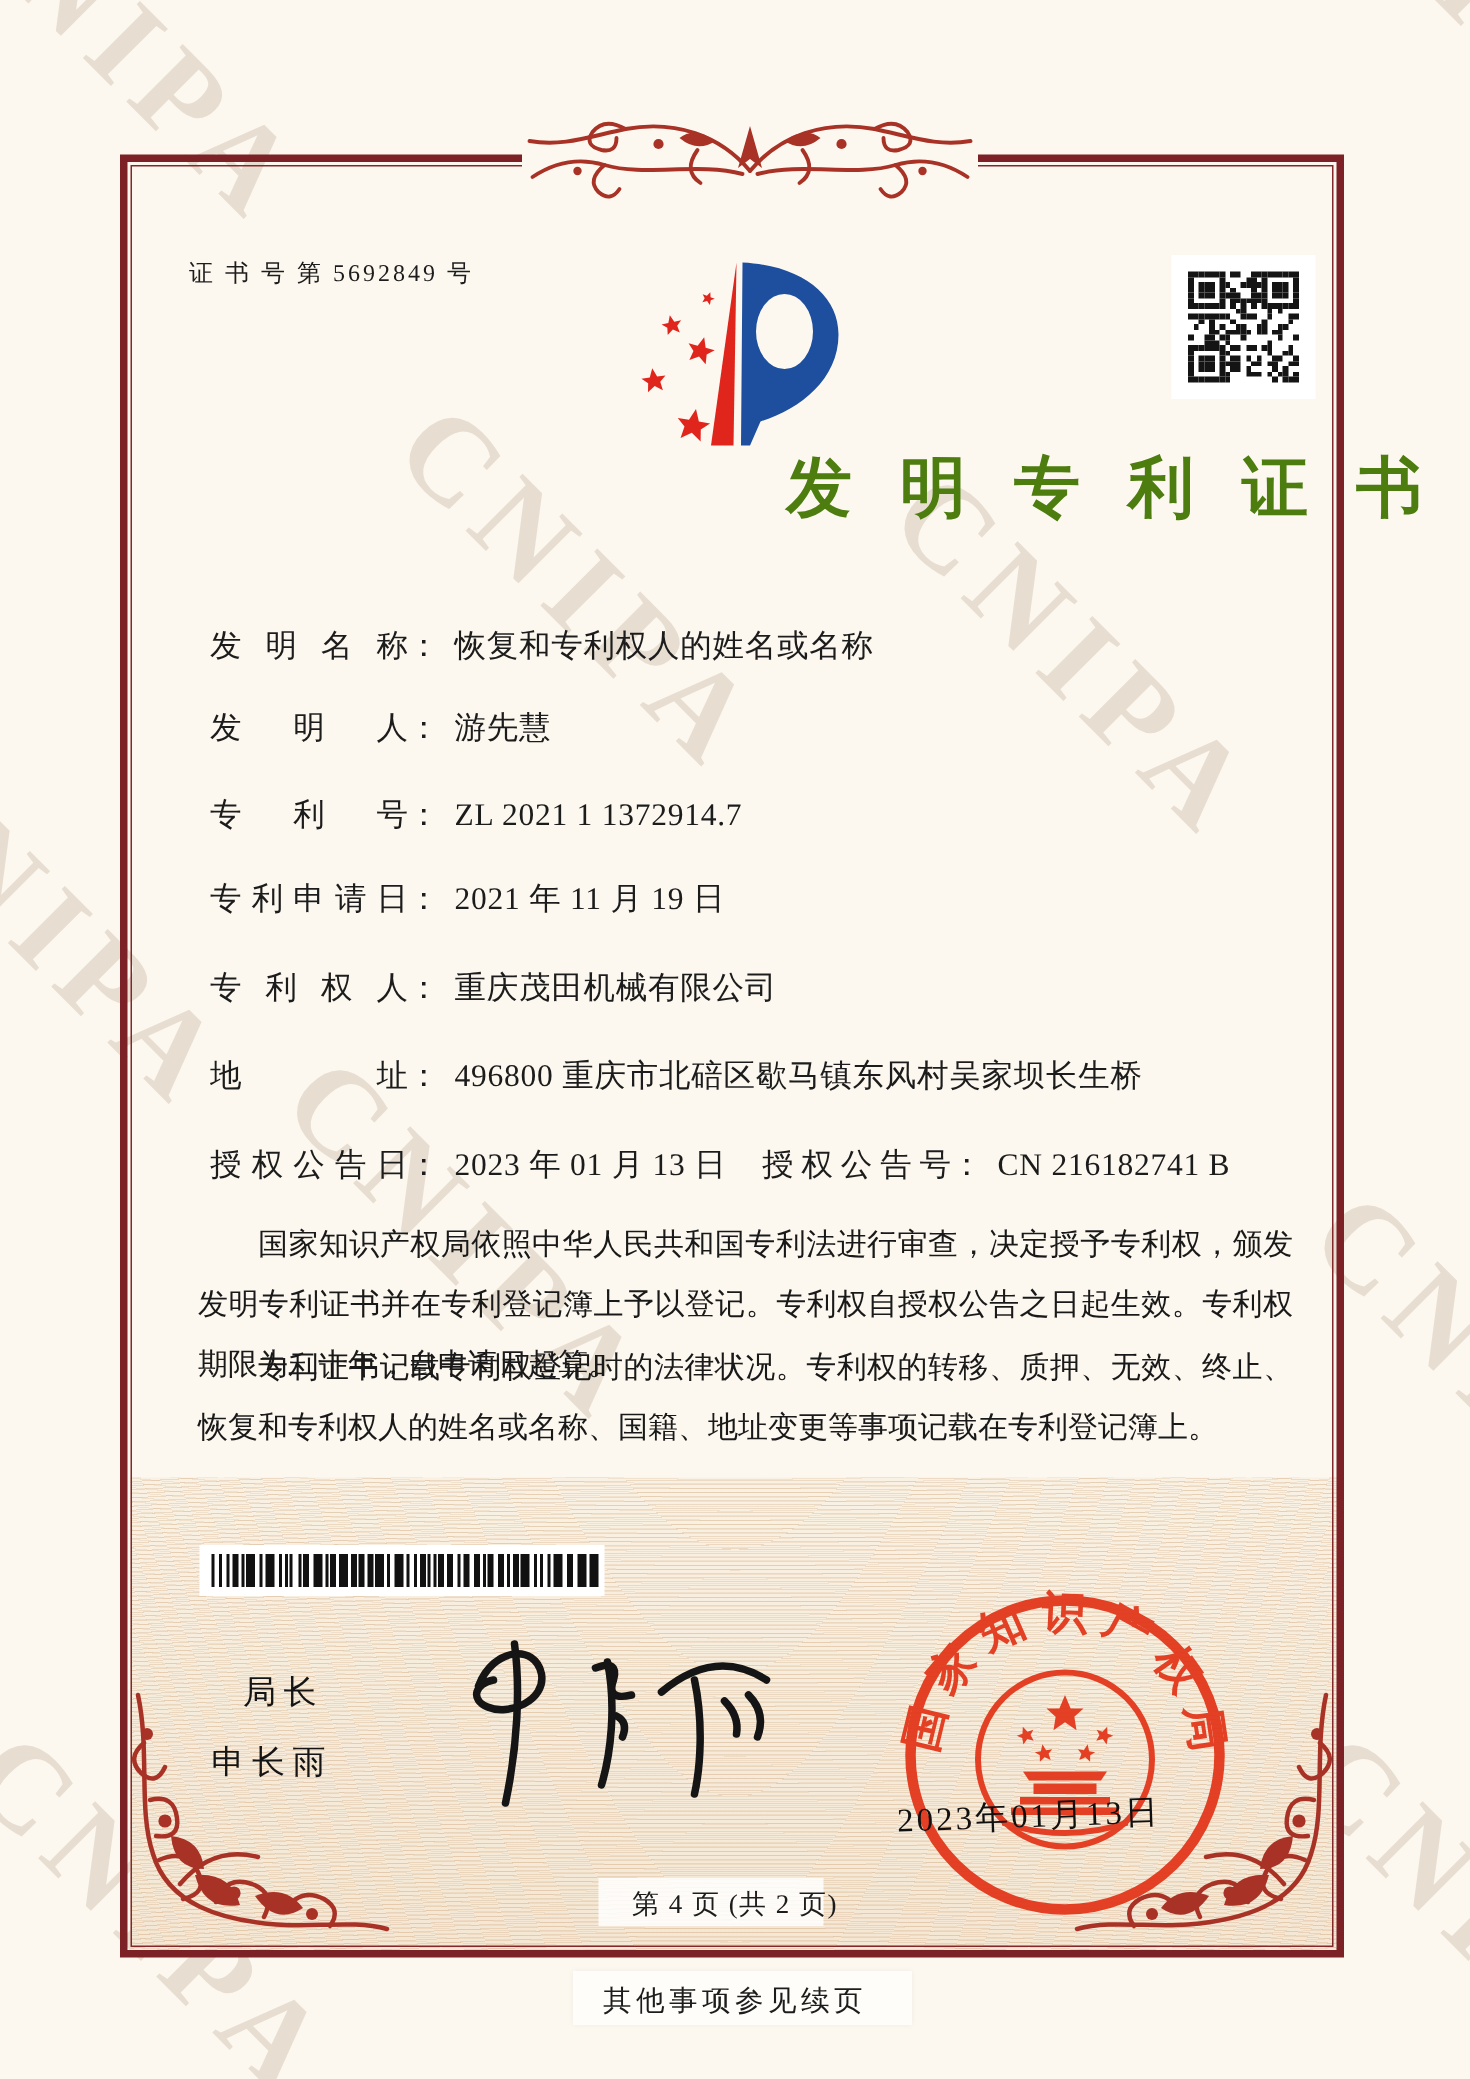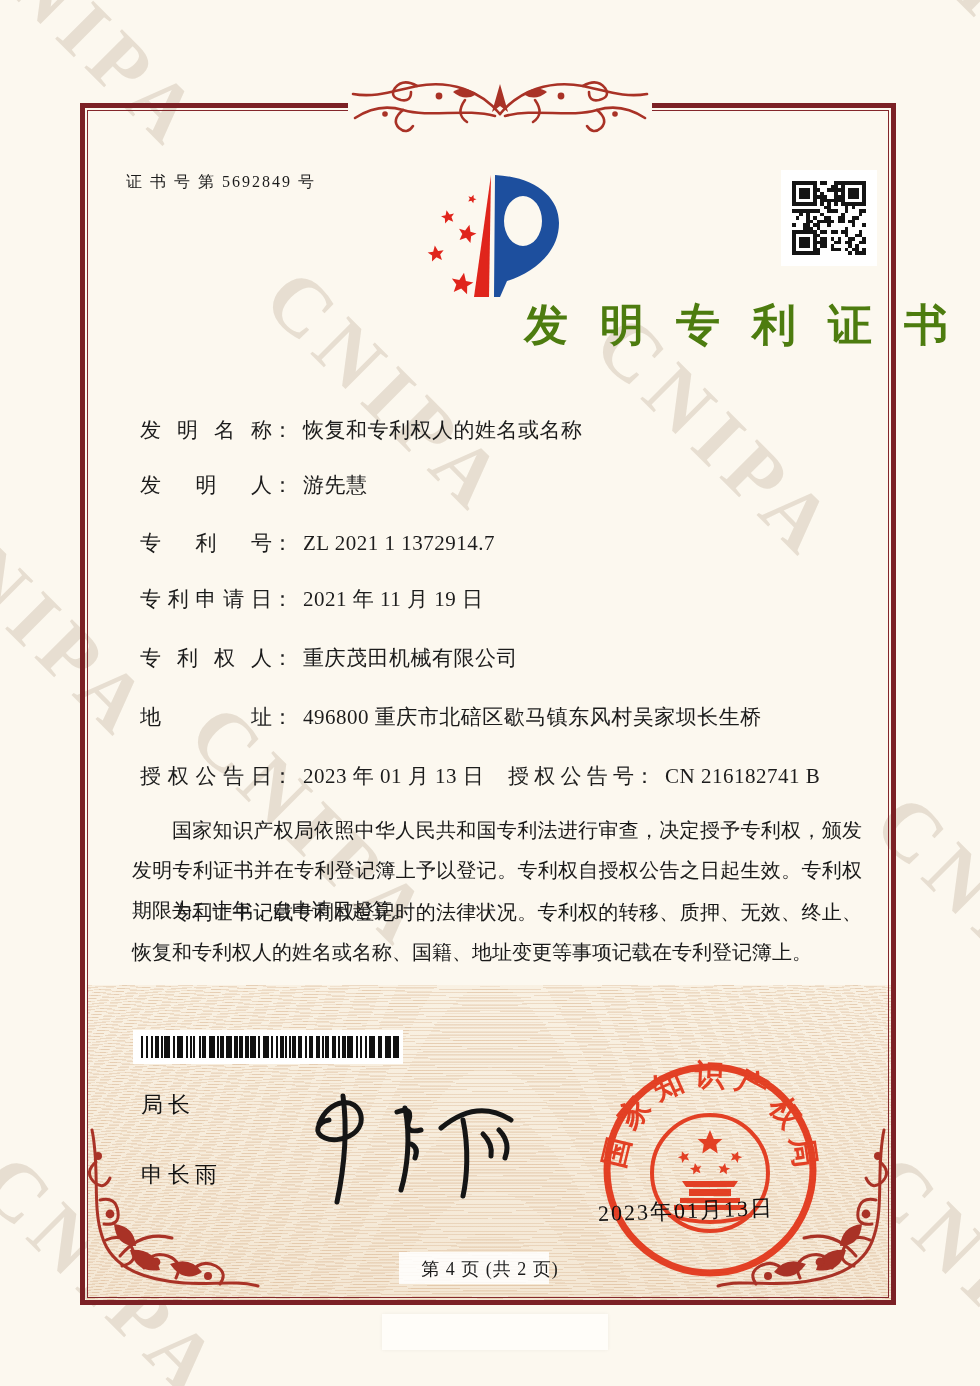--- a/index.html
+++ b/index.html
@@ -666,21 +666,21 @@
       </span><span class="colon">：</span><span class="val">CN 216182741 B</span>
   </div>
 
   <div class="para z4" style="top:892px;">专利证书记载专利权登记时的法律状况。专利权的转移、质押、无效、终止、恢复和专利权人的姓名或名称、国籍、地址变更等事项记载在专利登记簿上。</div>
   <div class="para z4" style="top:810px;">国家知识产权局依照中华人民共和国专利法进行审查，决定授予专利权，颁发发明专利证书并在专利登记簿上予以登记。专利权自授权公告之日起生效。专利权期限为二十年，自申请日起算。</div>
 
   <div class="bc-box z4">
       <div id="barcode"><span style="display:inline-block;width:2px;height:22px;background:#111;margin-right:3.2px"></span><span style="display:inline-block;width:2px;height:22px;background:#111;margin-right:3.2px"></span><span style="display:inline-block;width:2px;height:22px;background:#111;margin-right:1.6px"></span><span style="display:inline-block;width:4px;height:22px;background:#111;margin-right:1.6px"></span><span style="display:inline-block;width:2px;height:22px;background:#111;margin-right:1.6px"></span><span style="display:inline-block;width:6px;height:22px;background:#111;margin-right:3.2px"></span><span style="display:inline-block;width:2px;height:22px;background:#111;margin-right:1.6px"></span><span style="display:inline-block;width:6px;height:22px;background:#111;margin-right:3.2px"></span><span style="display:inline-block;width:2px;height:22px;background:#111;margin-right:1.6px"></span><span style="display:inline-block;width:2px;height:22px;background:#111;margin-right:1.6px"></span><span style="display:inline-block;width:2px;height:22px;background:#111;margin-right:3.2px"></span><span style="display:inline-block;width:2px;height:22px;background:#111;margin-right:1.6px"></span><span style="display:inline-block;width:4px;height:22px;background:#111;margin-right:3.2px"></span><span style="display:inline-block;width:6px;height:22px;background:#111;margin-right:1.6px"></span><span style="display:inline-block;width:2px;height:22px;background:#111;margin-right:1.6px"></span><span style="display:inline-block;width:4px;height:22px;background:#111;margin-right:1.6px"></span><span style="display:inline-block;width:6px;height:22px;background:#111;margin-right:1.6px"></span><span style="display:inline-block;width:4px;height:22px;background:#111;margin-right:1.6px"></span><span style="display:inline-block;width:4px;height:22px;background:#111;margin-right:1.6px"></span><span style="display:inline-block;width:4px;height:22px;background:#111;margin-right:1.6px"></span><span style="display:inline-block;width:6px;height:22px;background:#111;margin-right:1.6px"></span><span style="display:inline-block;width:2px;height:22px;background:#111;margin-right:3.2px"></span><span style="display:inline-block;width:6px;height:22px;background:#111;margin-right:1.6px"></span><span style="display:inline-block;width:2px;height:22px;background:#111;margin-right:3.2px"></span><span style="display:inline-block;width:2px;height:22px;background:#111;margin-right:1.6px"></span><span style="display:inline-block;width:4px;height:22px;background:#111;margin-right:1.6px"></span><span style="display:inline-block;width:2px;height:22px;background:#111;margin-right:1.6px"></span><span style="display:inline-block;width:2px;height:22px;background:#111;margin-right:1.6px"></span><span style="display:inline-block;width:4px;height:22px;background:#111;margin-right:1.6px"></span><span style="display:inline-block;width:4px;height:22px;background:#111;margin-right:3.2px"></span><span style="display:inline-block;width:2px;height:22px;background:#111;margin-right:1.6px"></span><span style="display:inline-block;width:4px;height:22px;background:#111;margin-right:3.2px"></span><span style="display:inline-block;width:4px;height:22px;background:#111;margin-right:1.6px"></span><span style="display:inline-block;width:2px;height:22px;background:#111;margin-right:1.6px"></span><span style="display:inline-block;width:4px;height:22px;background:#111;margin-right:3.2px"></span><span style="display:inline-block;width:4px;height:22px;background:#111;margin-right:1.6px"></span><span style="display:inline-block;width:2px;height:22px;background:#111;margin-right:1.6px"></span><span style="display:inline-block;width:4px;height:22px;background:#111;margin-right:1.6px"></span><span style="display:inline-block;width:6px;height:22px;background:#111;margin-right:3.2px"></span><span style="display:inline-block;width:2px;height:22px;background:#111;margin-right:1.6px"></span><span style="display:inline-block;width:2px;height:22px;background:#111;margin-right:3.2px"></span><span style="display:inline-block;width:2px;height:22px;background:#111;margin-right:1.6px"></span><span style="display:inline-block;width:6px;height:22px;background:#111;margin-right:3.2px"></span><span style="display:inline-block;width:4px;height:22px;background:#111;margin-right:3.2px"></span><span style="display:inline-block;width:6px;height:22px;background:#111;margin-right:1.6px"></span><span style="display:inline-block;width:6px;height:22px;background:#111;margin-right:1.6px"></span></div>
     </div>
 
-  <div class="sig-label z4" style="top:1090px;">局长</div>
+  <div class="sig-label z4" style="top:1113px;margin-left:21px;">局长</div>
   <div class="sig-label z4" style="top:1160px;">申长雨</div>
 
   <svg class="z4" style="left:285px;top:1082px;" width="250" height="135" viewBox="0 0 250 135">
     <g stroke="#151515" fill="none" stroke-width="5" stroke-linecap="round" stroke-linejoin="round">
       <path d="M34,42 C44,16 72,14 76,34 C79,52 54,62 40,56 C28,51 32,40 44,38"></path>
       <path d="M58,14 C62,44 60,82 52,120"></path>
       <path d="M112,30 q16,-6 12,8 q-5,14 12,10"></path>
       <path d="M126,62 q8,4 4,14"></path>
       <path d="M120,26 C126,56 122,88 116,108"></path>
       <path d="M156,46 Q192,16 226,38"></path>
@@ -712,14 +712,15 @@
         <rect x="-36" y="32" width="72" height="5"></rect>
         <path d="M-42,40 q42,14 84,0 l0,4 q-42,14 -84,0 Z"></path>
       </g>
     </g>
   </svg>
   <div class="seal-date">2023年01月13日</div>
 
   <div class="page-num-box z4"></div>
   <div class="page-num z5">第 4 页 (共 2 页)</div>
   <div class="note-box z4"></div>
+  <div class="note z5">其他事项参见续页</div>
 
 </div>
 
 </body></html>

